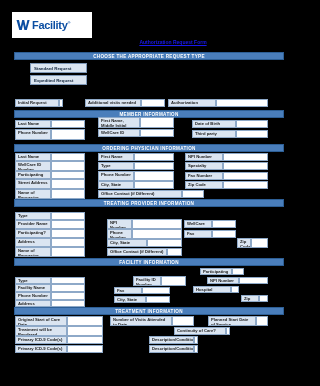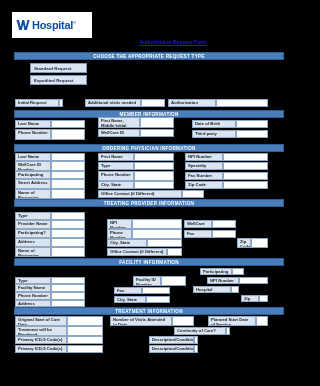--- a/index.html
+++ b/index.html
@@ -41,21 +41,21 @@
 </style>
 </head>
 <body>
 
 <div id="page">
 
   <div class="logo-box">
     <svg class="logo-mark" viewBox="0 0 14 12">
       <path d="M0.5 1 L3 1 L4.6 8 L6.2 1 L8.2 1 L9.8 8 L11.4 1 L13.6 1 L10.8 11 L8.4 11 L7.1 5.2 L5.8 11 L3.3 11 Z" fill="#0b4ea2"></path>
     </svg>
-    <span class="logo-word"><span>Hospital</span><span class="logo-tm">®</span></span>
+    <span class="logo-word"><span>Facility</span><span class="logo-tm">®</span></span>
   </div>
 
   <div class="doc-title">Authorization Request Form</div>
 
   <div class="sect" style="top:52px;">CHOOSE THE APPROPRIATE REQUEST TYPE</div>
 
   <div class="btn" style="left:30px;top:63px;width:57px;height:10px;">Standard Request</div>
   <div class="btn" style="left:30px;top:75px;width:57px;height:10px;">Expedited Request</div>
 
   <div class="f" style="left:15px;top:99px;width:44px;height:8px;">Initial Request</div>

